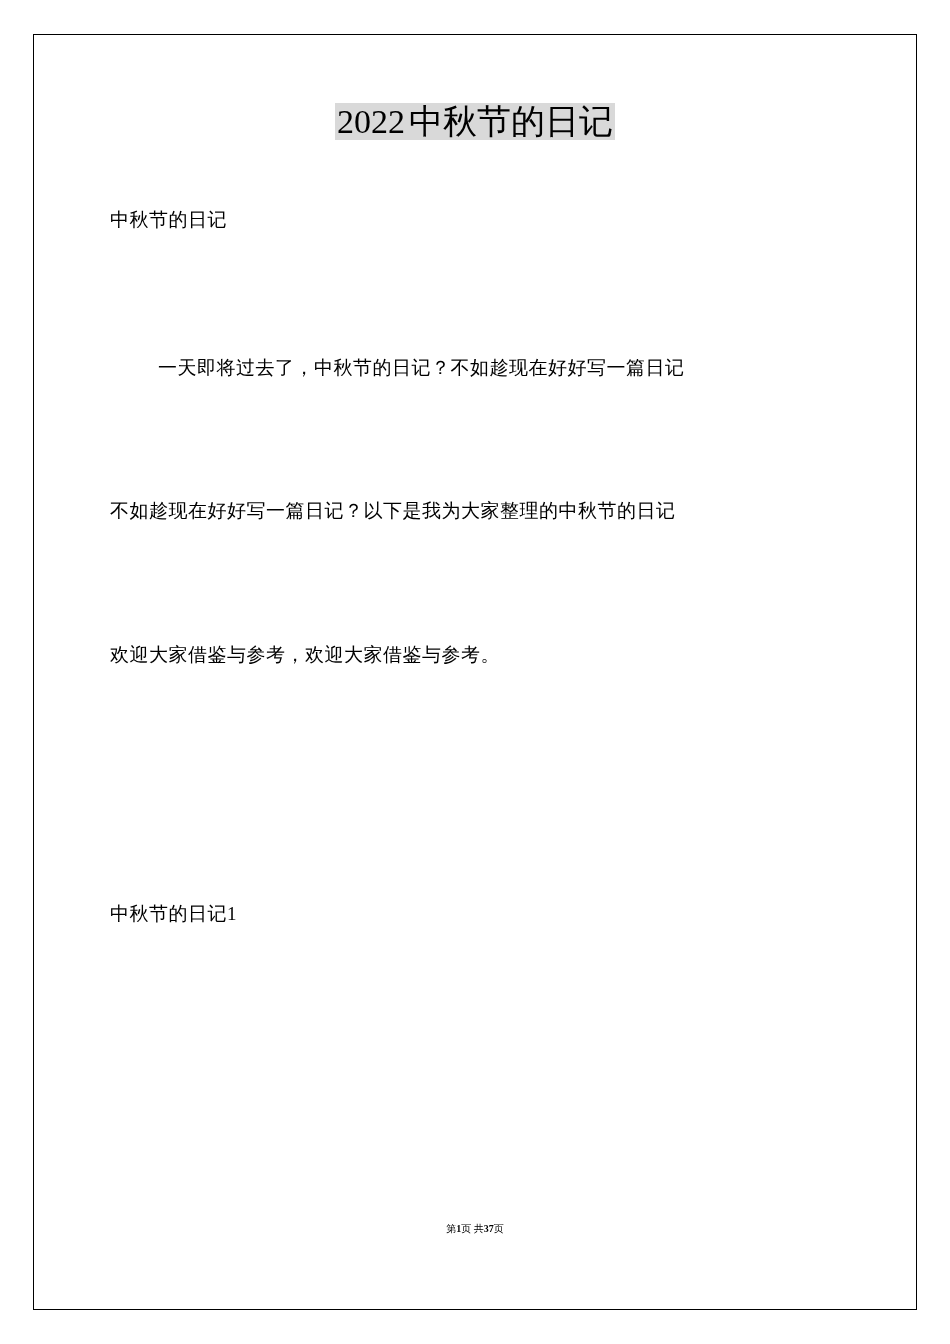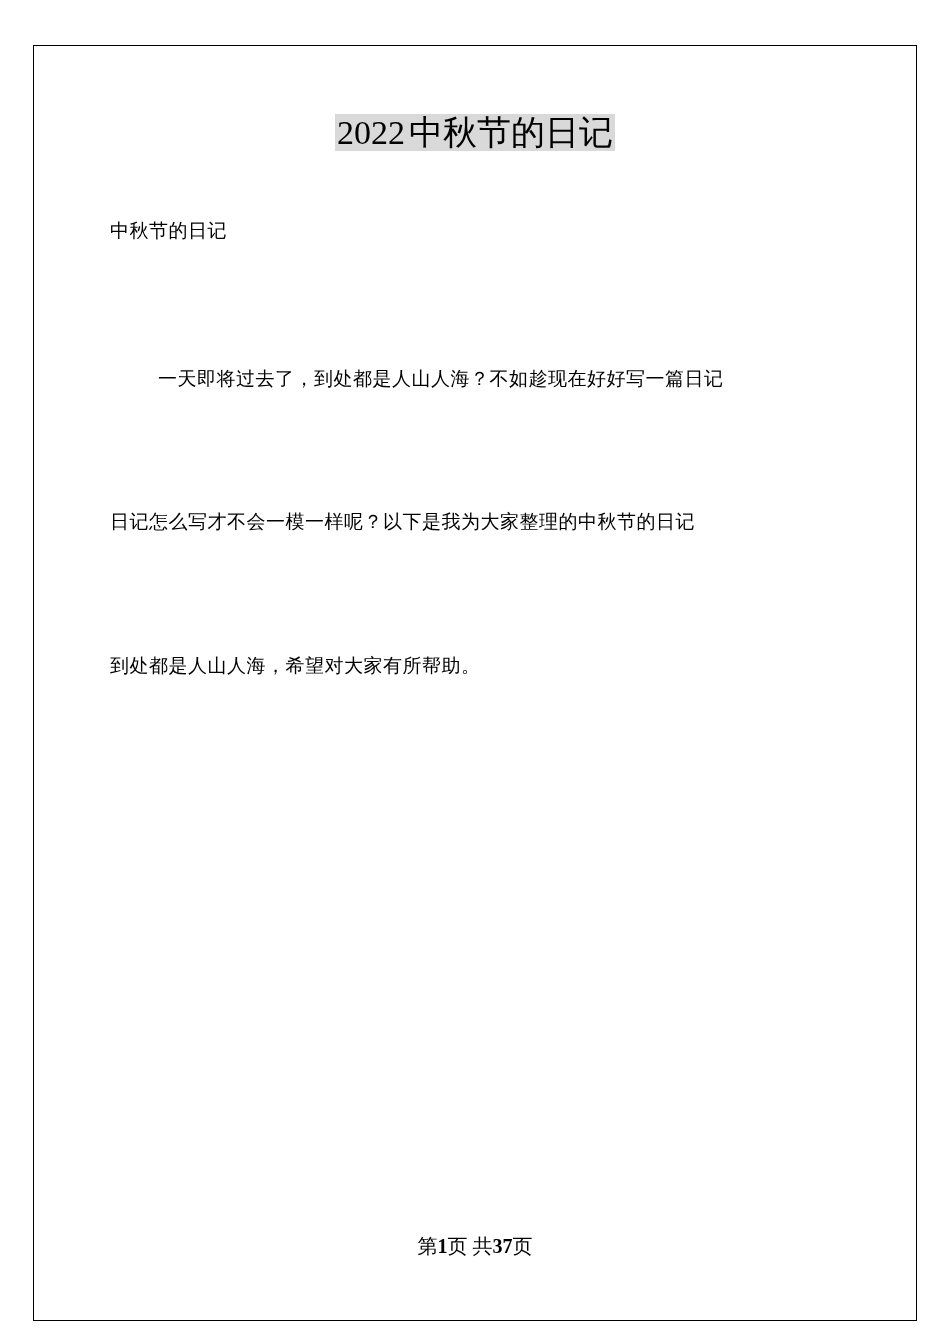--- a/index.html
+++ b/index.html
@@ -13,21 +13,20 @@
     font-family: "Liberation Serif", "DejaVu Serif", serif;
     color: #000000;
     overflow: hidden;
   }
   .page {
     position: relative;
     width: 950px;
     height: 940px;
     box-sizing: border-box;
     background: #ffffff;
-    margin-top: 11px;
   }
   .page-frame {
     position: absolute;
     left: 33px;
     top: 34px;
     width: 884px;
     height: 1276px;
     border: 1px solid #000000;
     box-sizing: border-box;
     pointer-events: none;
@@ -62,21 +61,21 @@
   .gap-l { height: 120px; }
   .gap-m { height: 116px; }
   .indent { text-indent: 48px; }
   .blank-block { height: 232px; }
   .footer {
     position: absolute;
     left: 0;
     right: 0;
     top: 1222px;
     text-align: center;
-    font-size: 20px;
+    font-size: 10px;
     font-family: "Liberation Serif", "DejaVu Serif", serif;
   }
   .footer .num {
     font-weight: bold;
   }
 </style>
 </head>
 <body>
 
 <div class="page">
@@ -86,32 +85,33 @@
   <div class="content">
 
     <div class="doc-title"><span class="hl">2022</span><span class="hl">中秋节的日记</span></div>
 
     <div class="gap-xl"></div>
 
     <div class="para">中秋节的日记</div>
 
     <div class="gap-l"></div>
 
-    <div class="para indent">一天即将过去了，到处都是人山人海？不如趁现在好好写一篇日记</div>
+    <div class="para indent">一天即将过去了，中秋节的日记？不如趁现在好好写一篇日记</div>
 
     <div class="gap-m"></div>
 
-    <div class="para">日记怎么写才不会一模一样呢？以下是我为大家整理的中秋节的日记</div>
+    <div class="para">不如趁现在好好写一篇日记？以下是我为大家整理的中秋节的日记</div>
 
     <div class="gap-m"></div>
 
-    <div class="para">到处都是人山人海，希望对大家有所帮助。</div>
+    <div class="para">欢迎大家借鉴与参考，欢迎大家借鉴与参考。</div>
 
     <div class="blank-block"></div>
 
+    <div class="para">中秋节的日记1</div>
 
     <div class="gap-m"></div>
 
 
     <div class="gap-m"></div>
 
 
   </div>
 
   <div class="footer">

